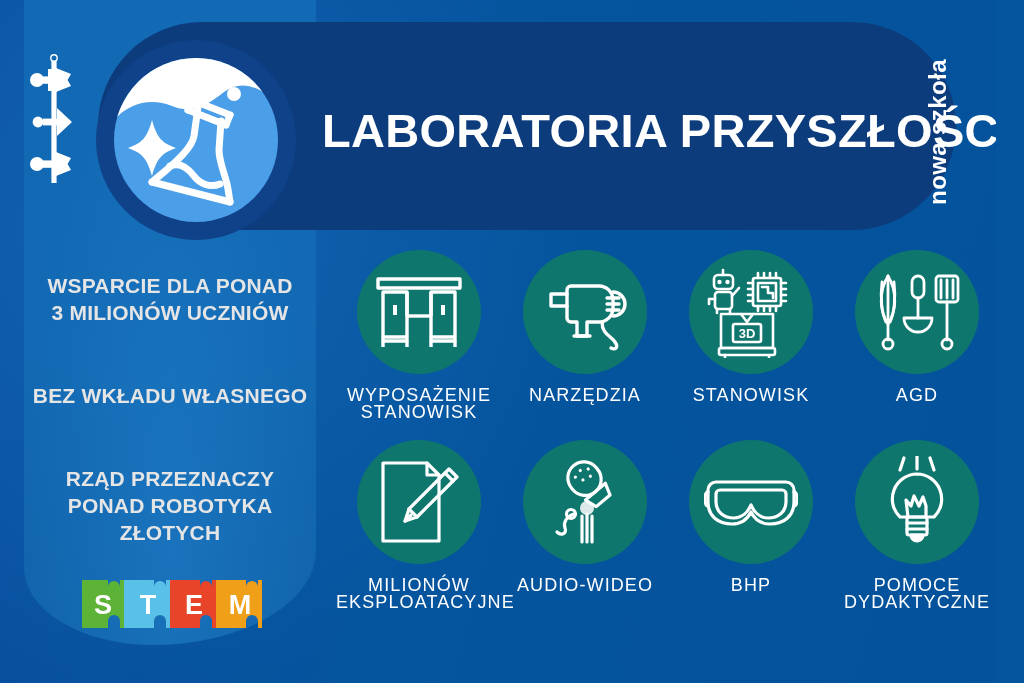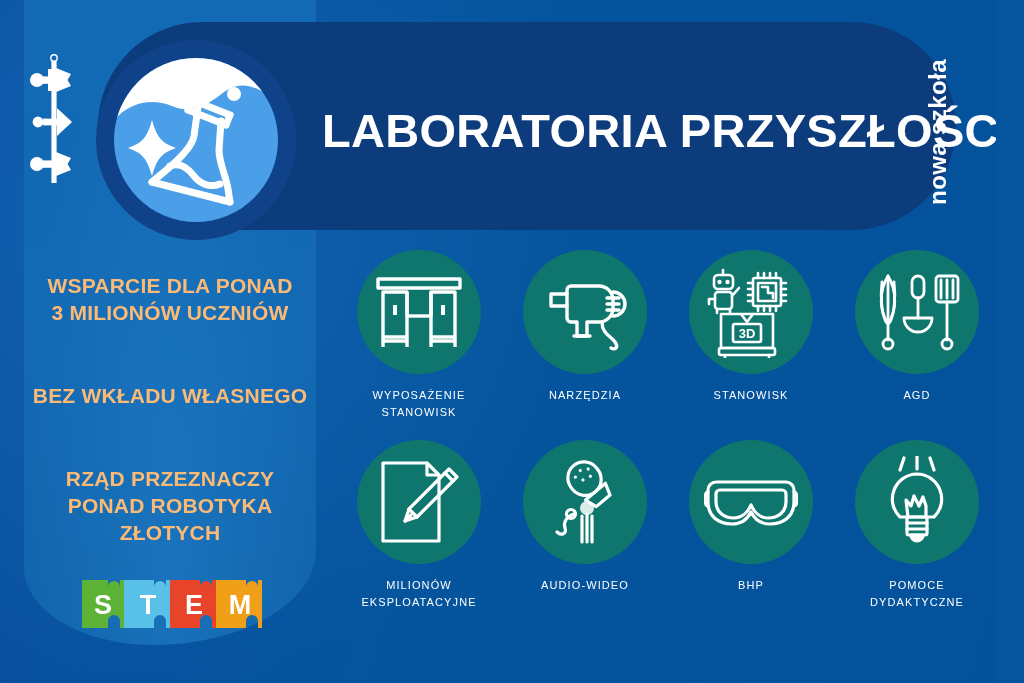--- a/index.html
+++ b/index.html
@@ -43,34 +43,34 @@
   .logo-circle svg{position:absolute;left:0;top:0;}
 
   
   .vert-text{position:absolute;right:-52px;top:118px;width:220px;
              transform:rotate(-90deg);transform-origin:center;
              color:#ffffff;font-size:24px;font-weight:bold;letter-spacing:.4px;
              text-align:center;}
 
   
   .bullets{position:absolute;left:30px;top:272px;width:280px;text-align:center;}
-  .bullet{color:#fdba74;font-size:21px;font-weight:bold;line-height:27px;letter-spacing:.2px;}
+  .bullet{color:#e5e5e5;font-size:21px;font-weight:bold;line-height:27px;letter-spacing:.2px;}
   .b1{margin-bottom:56px;}
   .b2{margin-bottom:56px;}
 
   
   .stem{position:absolute;left:78px;top:578px;width:186px;height:54px;}
 
   
   .grid{position:absolute;left:336px;top:250px;width:664px;height:400px;}
   .cell{position:absolute;width:166px;text-align:center;}
   .disc{width:124px;height:124px;border-radius:50%;background:#0f766e;margin:0 auto;
         position:relative;display:flex;align-items:center;justify-content:center;}
   .disc svg{display:block;}
-  .cap{margin-top:13px;color:#ffffff;font-size:11px;line-height:17px;letter-spacing:1.1px;}
+  .cap{margin-top:13px;color:#ffffff;font-size:18px;line-height:17px;letter-spacing:1.1px;}
 
   .c0{left:0px;  top:0px;}
   .c1{left:166px;top:0px;}
   .c2{left:332px;top:0px;}
   .c3{left:498px;top:0px;}
   .c4{left:0px;  top:190px;}
   .c5{left:166px;top:190px;}
   .c6{left:332px;top:190px;}
   .c7{left:498px;top:190px;}
 </style>

